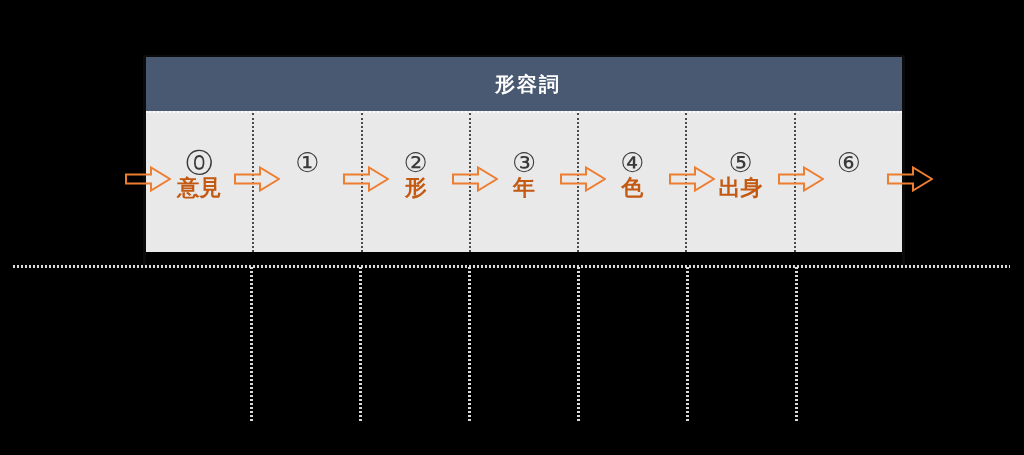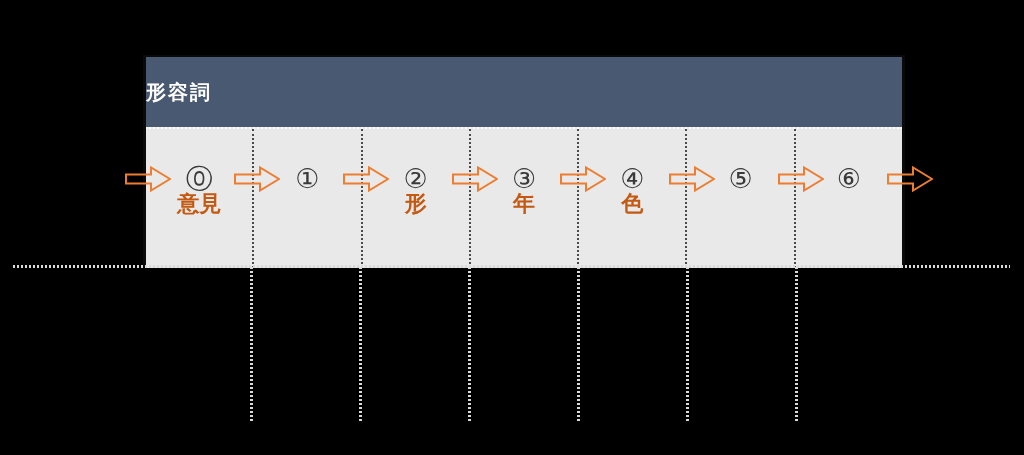--- a/index.html
+++ b/index.html
@@ -16,22 +16,22 @@
   }
   .canvas{position:absolute;inset:0;}
   .box{
     position:absolute;left:143px;top:55px;width:762px;height:213px;
     border-top:2px solid var(--box-border);
     border-left:3px solid var(--box-border);
     border-right:3px solid var(--box-border);
     box-sizing:border-box;
   }
   .header{
-    height:70px;background:var(--header-bg);
-    display:flex;align-items:center;
+    height:54px;background:var(--header-bg);
+    display:flex;align-items:center;justify-content:center;padding-left:8px;
   }
   .header-title{
     color:var(--header-text);font-size:20px;font-weight:bold;letter-spacing:2px;
   }
   .cells{
     display:flex;height:141px;background:var(--cell-bg);
     border-top:2px dotted #FCFCFC;box-sizing:border-box;
   }
   .cell{
     flex:1 1 0;text-align:center;padding-top:37px;box-sizing:border-box;
@@ -88,20 +88,21 @@
     <span class="label">年</span>
   </div>
 
   <div class="cell">
     <span class="num">④</span>
     <span class="label">色</span>
   </div>
 
   <div class="cell">
     <span class="num">⑤</span>
+    <span class="label">出身</span>
   </div>
 
   <div class="cell">
     <span class="num">⑥</span>
   </div>
 </div>
   </div>
 
   <div class="hline"></div>
 

